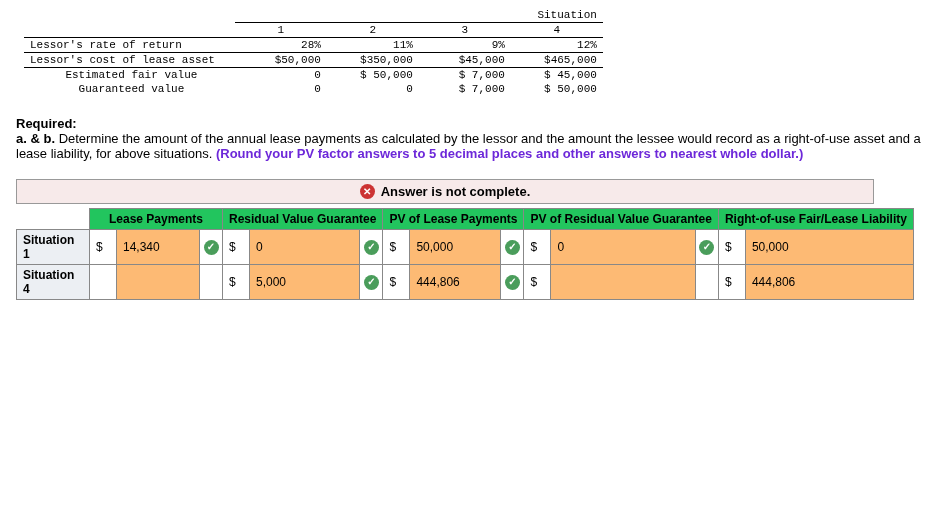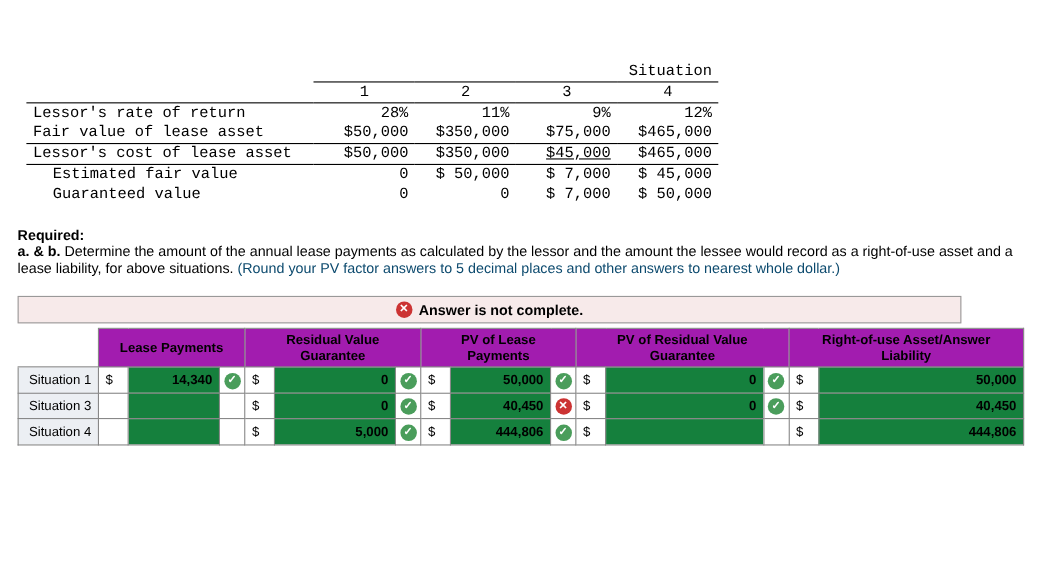--- a/index.html
+++ b/index.html
@@ -7,55 +7,55 @@
     padding: 8px 16px;
     font-family: Arial, Helvetica, sans-serif;
     font-size: 13px;
     color: #000;
     background: #fff;
     width: 947px;
     box-sizing: border-box;
   }
   .mono {
     font-family: "Courier New", Courier, monospace;
-    font-size: 14px;
-    margin-top: 48px;
+    font-size: 11px;
   }
   .data-table {
     border-collapse: collapse;
     margin-left: 8px;
     margin-bottom: 20px;
   }
   .data-table td, .data-table th {
     padding: 1px 6px;
     text-align: right;
     white-space: nowrap;
   }
   .data-table .lbl {
     text-align: left;
     padding-right: 20px;
   }
   .data-table .indent {
     padding-left: 24px;
+    text-align: center;
   }
   .hdr-sit {
     text-align: center;
     border-bottom: 1px solid #000;
     padding-bottom: 2px;
   }
   .hdr-nums td {
     border-bottom: 1px solid #000;
     text-align: center;
   }
   .tr-top td { border-top: 1px solid #000000; }
   .req {
     margin-top: 2px;
     display:block;
   }
-  .red { color: #0c4a6e; font-weight: normal; }
+  .red { color: #6d28d9; font-weight: bold; }
   .status-bar {
     margin-top: 18px;
     background: #f7eaea;
     border: 1px solid #999;
     padding: 4px 8px;
     text-align: center;
     font-weight: bold;
     width: 840px;
     display:flex;
     justify-content:center;
@@ -80,40 +80,38 @@
     border-collapse: collapse;
     margin-top: 4px;
   }
   .ans-table th, .ans-table td {
     border: 1px solid #888;
     padding: 3px 6px;
     font-size: 12px;
     vertical-align: middle;
   }
   .ans-table th {
-    background: #a21caf;
+    background: #22c55e;
     text-align: center;
     font-weight: bold;
   }
   .ans-table td.rowlabel {
     background: #eceff3;
-    font-weight: normal;
-    text-align: right;
+    font-weight: bold;
+    text-align: left;
     width: 60px;
   }
   .ans-table td.dollar {
     width: 14px;
     text-align: left;
     background: #fff;
   }
   .ans-table td.numcell {
-    text-align: right;
-    background: #15803d;
+    background: #fdba74;
     min-width: 70px;
-    font-weight: bold;
   }
   .ans-table td.iconcell {
     width: 18px;
     text-align: center;
     background:#fff;
     padding:3px 2px;
   }
   .corner-blank {
     border-top: none !important;
     border-left: none !important;
@@ -138,32 +136,25 @@
   </tr>
   </tbody>
     <tbody id="data-body">
       <tr>
         <td class="lbl">Lessor's rate of return</td>
         <td>28%</td>
         <td>11%</td>
         <td>9%</td>
         <td>12%</td>
       </tr>
-      <tr>
-        <td class="lbl">Fair value of lease asset</td>
-        <td>$50,000</td>
-        <td>$350,000</td>
-        <td>$75,000</td>
-        <td>$465,000</td>
-      </tr>
       <tr class="tr-top">
         <td class="lbl" style="border-bottom: 1px solid rgb(0, 0, 0);">Lessor's cost of lease asset</td>
         <td style="border-bottom: 1px solid rgb(0, 0, 0);">$50,000</td>
         <td style="border-bottom: 1px solid rgb(0, 0, 0);">$350,000</td>
-        <td style="border-bottom: 1px solid rgb(0, 0, 0); text-decoration: underline;">$45,000</td>
+        <td style="border-bottom: 1px solid rgb(0, 0, 0);">$45,000</td>
         <td style="border-bottom: 1px solid rgb(0, 0, 0);">$465,000</td>
       </tr>
       <tr>
         <td class="lbl indent">Estimated fair value</td>
         <td>0</td>
         <td>$ 50,000</td>
         <td>$ 7,000</td>
         <td>$ 45,000</td>
       </tr>
       <tr>
@@ -187,57 +178,40 @@
 </div>
 
 <table class="ans-table">
   <tbody>
       <tr>
     <th class="corner-blank"></th>
     <th colspan="3">Lease Payments</th>
     <th colspan="3">Residual Value Guarantee</th>
     <th colspan="3">PV of Lease Payments</th>
     <th colspan="3">PV of Residual Value Guarantee</th>
-    <th colspan="2">Right-of-use Asset/Answer Liability</th>
+    <th colspan="2">Right-of-use Fair/Lease Liability</th>
   </tr>
   </tbody>
     <tbody id="ans-body">
       <tr>
         <td class="rowlabel">Situation 1</td>
         <td class="dollar">$</td>
         <td class="numcell">14,340</td>
         <td class="iconcell"><span class="check-badge">✓</span></td>
         <td class="dollar">$</td>
         <td class="numcell">0</td>
         <td class="iconcell"><span class="check-badge">✓</span></td>
         <td class="dollar">$</td>
         <td class="numcell">50,000</td>
         <td class="iconcell"><span class="check-badge">✓</span></td>
         <td class="dollar">$</td>
         <td class="numcell">0</td>
         <td class="iconcell"><span class="check-badge">✓</span></td>
         <td class="dollar">$</td>
         <td class="numcell">50,000</td>
-      </tr>
-      <tr>
-        <td class="rowlabel">Situation 3</td>
-        <td class="dollar"></td>
-        <td class="numcell"></td>
-        <td class="iconcell"></td>
-        <td class="dollar">$</td>
-        <td class="numcell">0</td>
-        <td class="iconcell"><span class="check-badge">✓</span></td>
-        <td class="dollar">$</td>
-        <td class="numcell">40,450</td>
-        <td class="iconcell"><span class="x-badge">✕</span></td>
-        <td class="dollar">$</td>
-        <td class="numcell">0</td>
-        <td class="iconcell"><span class="check-badge">✓</span></td>
-        <td class="dollar">$</td>
-        <td class="numcell">40,450</td>
       </tr>
       <tr>
         <td class="rowlabel">Situation 4</td>
         <td class="dollar"></td>
         <td class="numcell"></td>
         <td class="iconcell"></td>
         <td class="dollar">$</td>
         <td class="numcell">5,000</td>
         <td class="iconcell"><span class="check-badge">✓</span></td>
         <td class="dollar">$</td>

